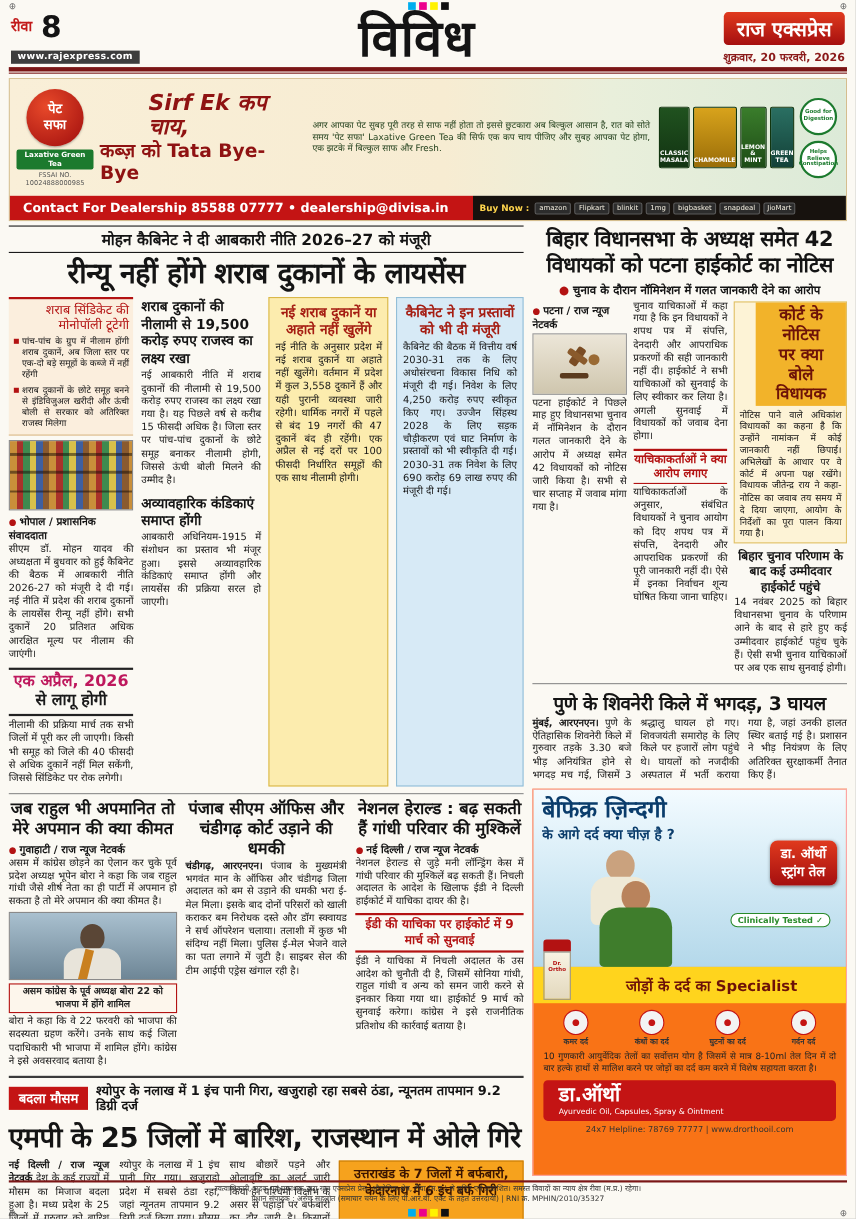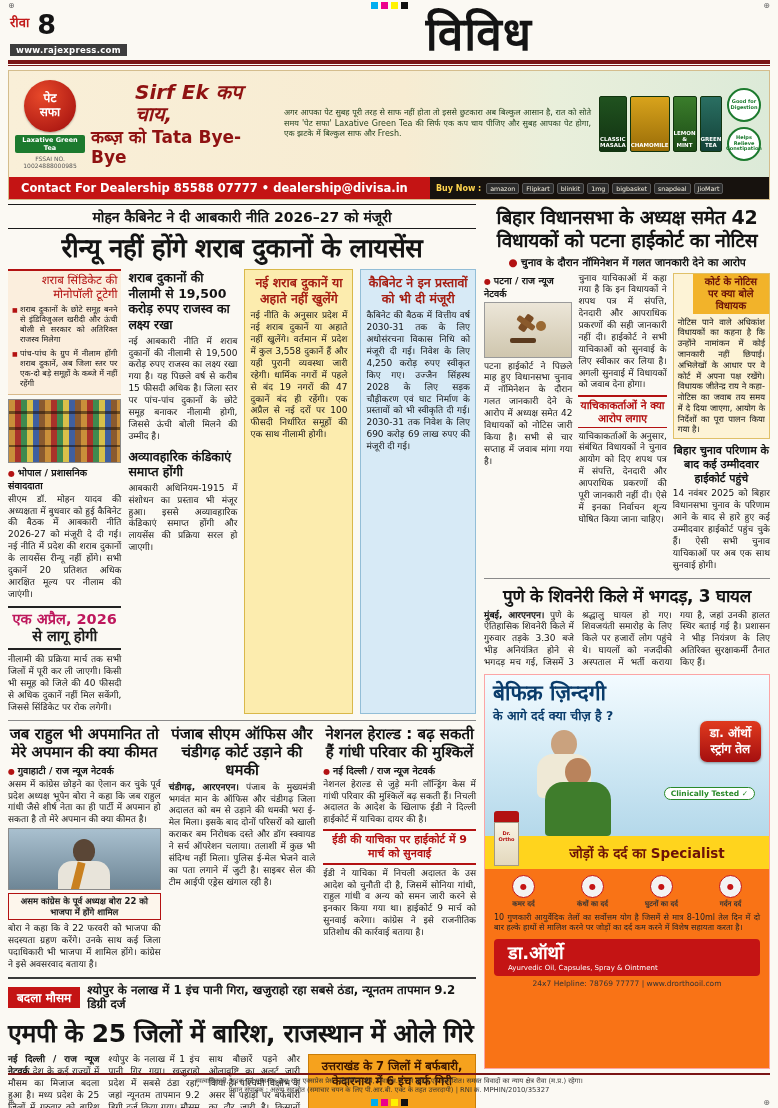--- a/index.html
+++ b/index.html
@@ -111,21 +111,21 @@
   .inset-red { border-top: 2px solid #b31212; border-bottom: 2px solid #b31212; color: #b31212; font-weight: bold; font-size: 11px;
                text-align: center; line-height: 1.25; padding: 2px 0; margin: 3px 0; }
 
   .bihar-headline { font-size: 19px; font-weight: bold; text-align: center; line-height: 1.2; margin: 2px 0 3px; letter-spacing: -.3px; }
   .bihar-sub { text-align: center; font-size: 10.5px; font-weight: bold; margin-bottom: 4px; }
   .bihar-sub::before { content: "● "; color: #b31212; }
   .bihar-grid { display: grid; grid-template-columns: 1fr 1fr 1.1fr; gap: 6px; }
   .photo-gavel { height: 56px; border: 1px solid #9a9a9a; background: linear-gradient(#ece6d8, #cfc6ae);
                  display: flex; align-items: center; justify-content: center; margin: 2px 0 3px; }
   .notice-box { background: #fdf3d6; border: 1px solid #e0c068; margin-bottom: 5px; }
-  .notice-title { background: #f2b32a; color: #6d1208; font-weight: bold; font-size: 10px; text-align: center; padding: 2px 6px; line-height: 1.2; margin-left: 19px; }
+  .notice-title { background: #f2b32a; color: #6d1208; font-weight: bold; font-size: 15px; text-align: center; padding: 2px 18px; line-height: 1.2; margin-left: 19px; }
   .notice-body { padding: 3px 4px; font-size: 8.3px; line-height: 1.3; text-align: justify; }
   .alleg-title { border-top: 2px solid #b31212; border-bottom: 1px solid #b31212; color: #b31212; font-weight: bold; font-size: 10.5px;
                  text-align: center; line-height: 1.2; padding: 2px 0; margin: 4px 0 3px; }
   .cand-title { font-weight: bold; font-size: 11px; line-height: 1.25; text-align: center; margin: 2px 0 3px; }
 
   .pune-headline { font-size: 17px; font-weight: bold; text-align: center; margin: 1px 0 3px; letter-spacing: -.3px; }
   .cols-3 { column-count: 3; column-gap: 8px; }
   .byline-inline { font-weight: bold; }
 
   
@@ -192,20 +192,24 @@
 
   <header class="masthead">
     <div class="mh-left">
       <div class="mh-left-top">
         <span class="region">रीवा</span>
         <span class="pageno">8</span>
       </div>
       <span class="site">www.rajexpress.com</span>
     </div>
     <div class="mh-center">विविध</div>
+    <div class="mh-right">
+      <span class="brand-chip">राज एक्सप्रेस</span>
+      <div class="edition-date">शुक्रवार, 20 फरवरी, 2026</div>
+    </div>
   </header>
   <div class="head-rule"></div>
   <div class="head-rule2"></div>
 
   <section class="ad-banner">
     <div class="ad-top">
       <div class="ad-logo">
         <div class="logo-circle">
           <span>पेट</span>
           <span>सफा</span>
@@ -250,22 +254,22 @@
 
       <article>
         <div class="kicker">मोहन कैबिनेट ने दी आबकारी नीति 2026–27 को मंजूरी</div>
         <h1 class="headline-xl">
           <span>रीन्यू नहीं होंगे शराब दुकानों के लायसेंस</span>
         </h1>
         <div class="lead-grid">
           <div>
             <div class="mono-box">
               <div class="mono-title">शराब सिंडिकेट की मोनोपॉली टूटेगी</div>
+              <div class="mono-bullet">पांच-पांच के ग्रुप में नीलाम होंगी शराब दुकानें, अब जिला स्तर पर एक-दो बड़े समूहों के कब्जे में नहीं रहेंगी</div>
               <div class="mono-bullet">शराब दुकानों के छोटे समूह बनने से इंडिविजुअल खरीदी और ऊंची बोली से सरकार को अतिरिक्त राजस्व मिलेगा</div>
-              <div class="mono-bullet">पांच-पांच के ग्रुप में नीलाम होंगी शराब दुकानें, अब जिला स्तर पर एक-दो बड़े समूहों के कब्जे में नहीं रहेंगी</div>
             </div>
             <div class="photo-shop"></div>
             <div class="byline">भोपाल / प्रशासनिक संवाददाता</div>
             <p class="small">सीएम डॉ. मोहन यादव की अध्यक्षता में बुधवार को हुई कैबिनेट की बैठक में आबकारी नीति 2026-27 को मंजूरी दे दी गई। नई नीति में प्रदेश की शराब दुकानों के लायसेंस रीन्यू नहीं होंगे। सभी दुकानें 20 प्रतिशत अधिक आरक्षित मूल्य पर नीलाम की जाएंगी।</p>
             <div class="apr-box">
               <span class="apr-1">एक अप्रैल, 2026</span>
               <span class="apr-2">से लागू होगी</span>
             </div>
             <p class="small">नीलामी की प्रक्रिया मार्च तक सभी जिलों में पूरी कर ली जाएगी। किसी भी समूह को जिले की 40 फीसदी से अधिक दुकानें नहीं मिल सकेंगी, जिससे सिंडिकेट पर रोक लगेगी।</p>
           </div>

